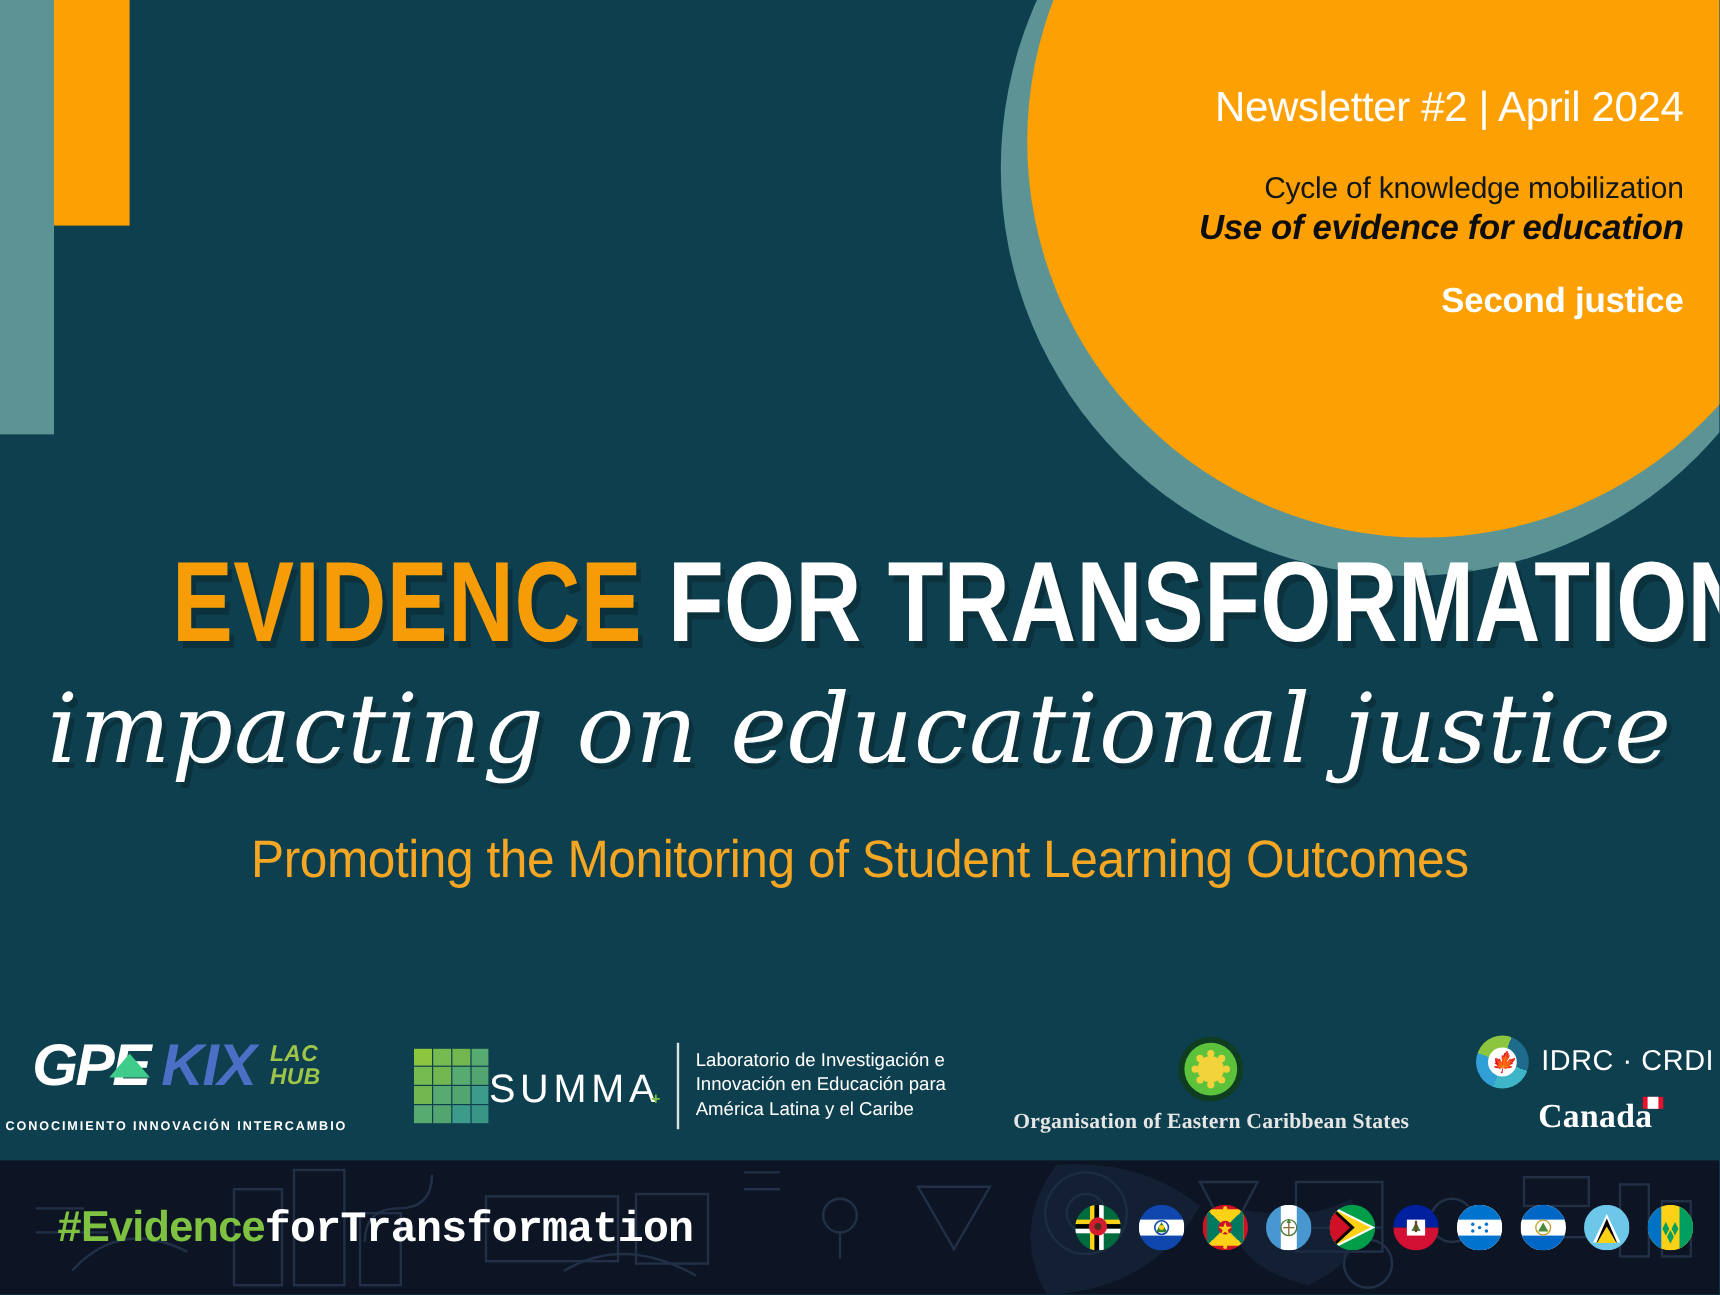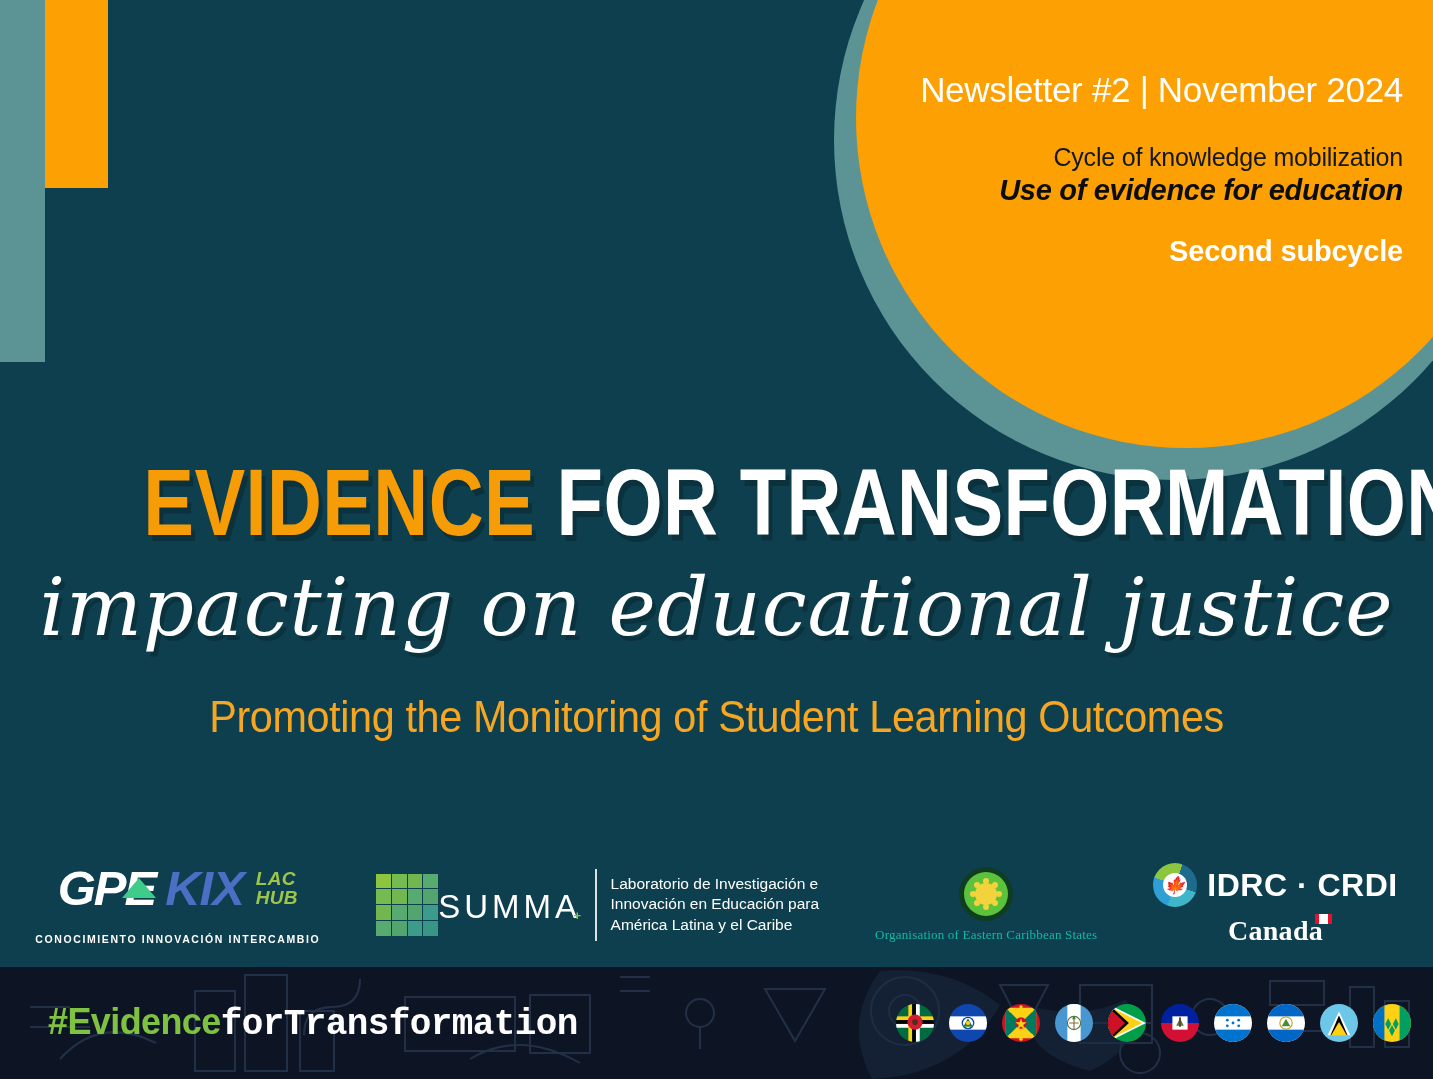--- a/index.html
+++ b/index.html
@@ -239,24 +239,24 @@
   }
   .ecs-letters{
     color:#ffffff;
     font-family:"Liberation Serif", serif;
     font-size:46px;
     font-weight:400;
     letter-spacing:7px;
     line-height:1;
   }
   .ecs-tag{
-    color:#14b8a6;
+    color:#e5e5e5;
     font-family:"Liberation Serif", serif;
-    font-size:13px;
-    font-weight:400;
+    font-size:18px;
+    font-weight:700;
     letter-spacing:.2px;
     margin-top:6px;
   }
 
   
   .logo-idrc{ display:flex; flex-direction:column; align-items:center; }
   .idrc-top{ display:flex; align-items:center; gap:10px; }
   .idrc-mark{
     width:44px; height:44px; border-radius:50%;
     position:relative; overflow:hidden;
@@ -268,22 +268,22 @@
     left:10px; top:10px; width:24px; height:24px;
     border-radius:50%; background:#ffffff;
   }
   .idrc-leaf{
     position:absolute; left:50%; top:50%;
     transform:translate(-50%,-50%);
     color:#e8112d; font-size:17px; line-height:1; z-index:3;
   }
   .idrc-letters{
     color:#ffffff;
-    font-size:32px;
-    font-weight:700;
+    font-size:24px;
+    font-weight:400;
     letter-spacing:.5px;
     line-height:1;
   }
   .idrc-canada{
     position:relative;
     color:#ffffff;
     font-family:"Liberation Serif", serif;
     font-size:28px;
     font-weight:700;
     margin-top:8px;
@@ -349,24 +349,24 @@
 
 <div id="poster">
 
   <div class="bar-teal"></div>
   <div class="bar-orange"></div>
 
   <div class="circle-teal"></div>
   <div class="circle-orange"></div>
 
   <div class="header-block">
-    <div class="newsletter-issue">Newsletter #2 | November 2024</div>
+    <div class="newsletter-issue">Newsletter #2 | April 2024</div>
     <div class="cycle-line">Cycle of knowledge mobilization</div>
     <div class="cycle-sub">Use of evidence for education</div>
-    <div class="subcycle">Second subcycle</div>
+    <div class="subcycle">Second justice</div>
   </div>
 
   <div class="title-wrap">
     <div class="title-main"><span class="w1">EVIDENCE</span> <span class="w2">FOR TRANSFORMATION:</span></div>
     <div class="title-script">impacting on educational justice</div>
     <div class="title-sub">Promoting the Monitoring of Student Learning Outcomes</div>
   </div>
 
   <div class="logo-row">
 

